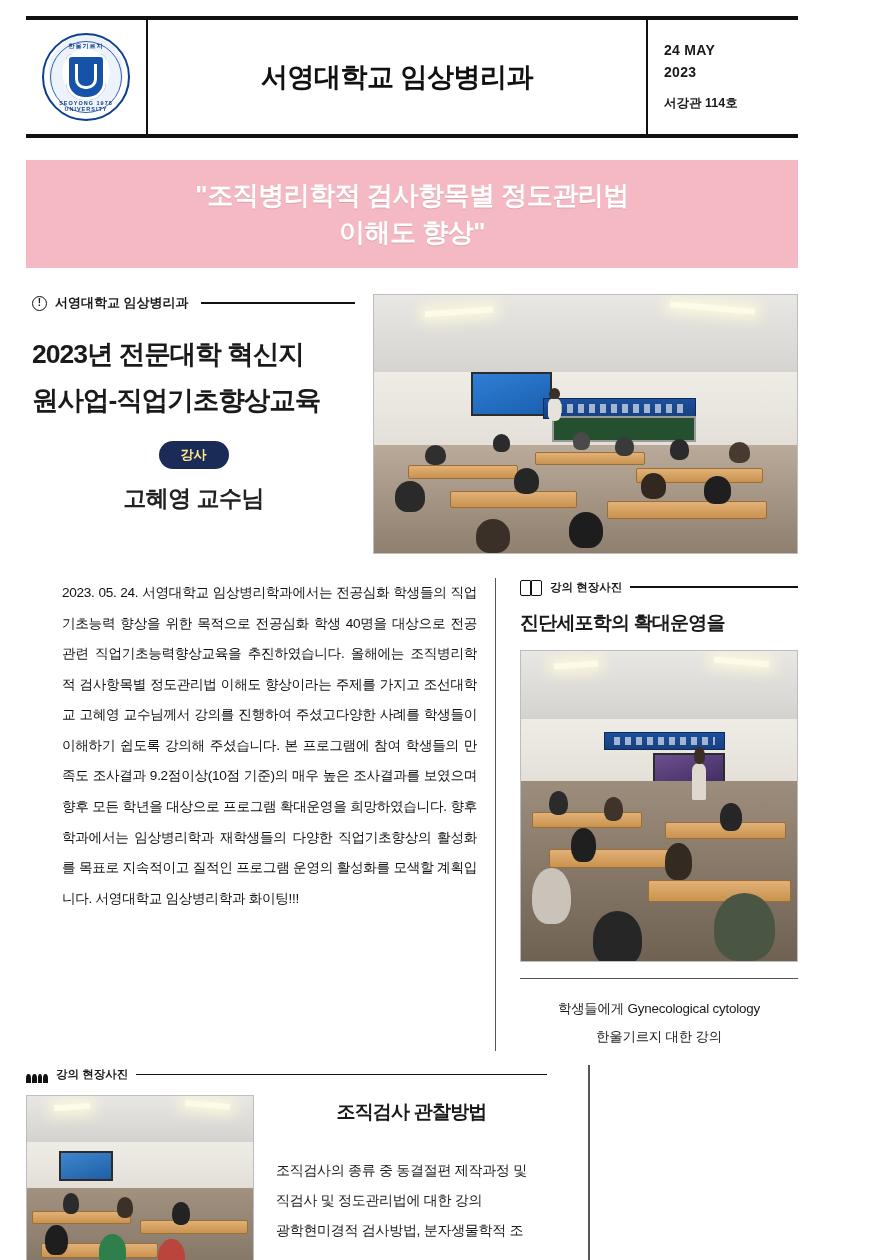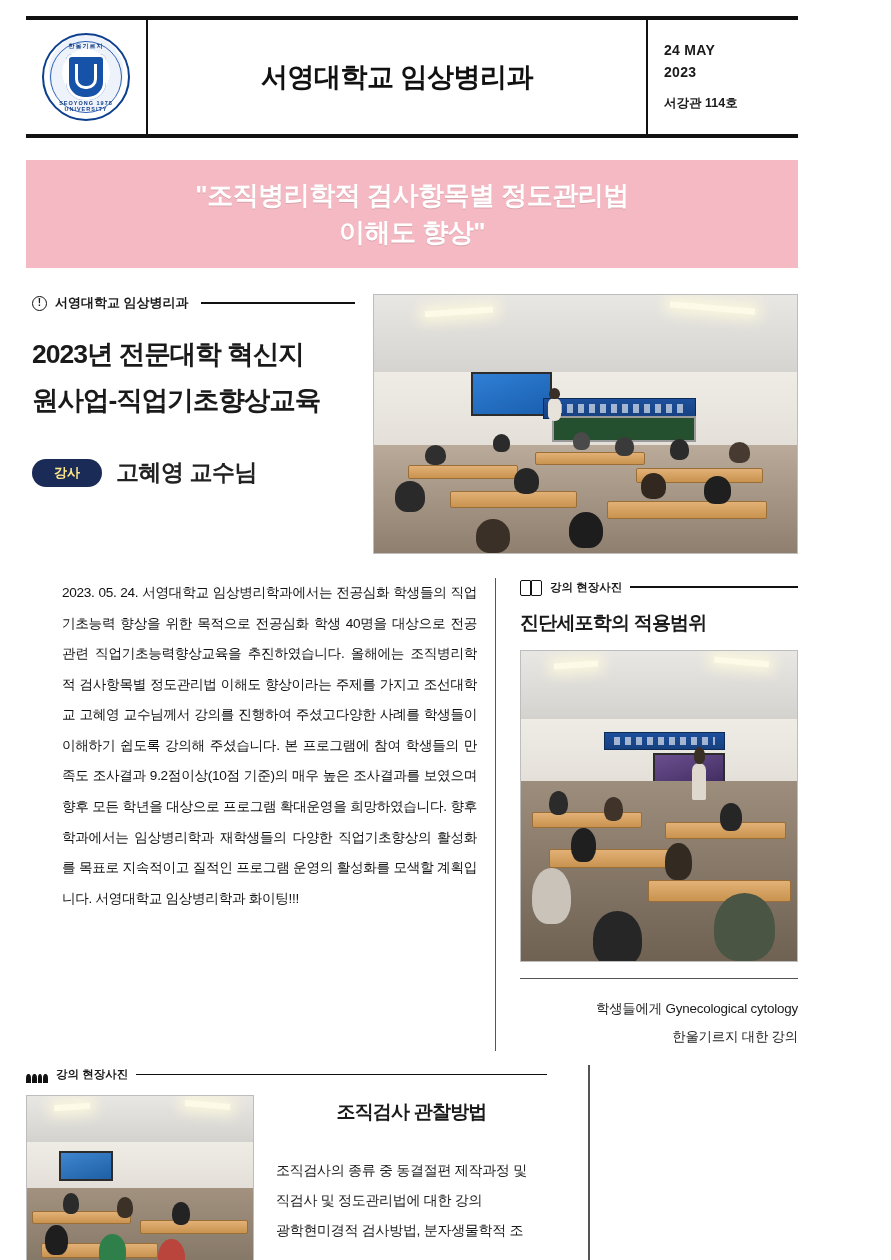--- a/index.html
+++ b/index.html
@@ -182,24 +182,25 @@
     margin-left: 4px;
   }
   .headline {
     margin-top: 20px;
     font-size: 26.5px;
     font-weight: bold;
     letter-spacing: -1px;
     line-height: 1.72;
   }
   .lecturer-row {
-    margin-top: 34px;
+    margin-top: 18px;
     display: flex;
     align-items: center;
     gap: 14px;
+    flex-direction: column;
   }
   .pill {
     background: #1b2b57;
     color: #ffe98a;
     font-size: 13px;
     font-weight: bold;
     padding: 5px 22px;
     border-radius: 20px;
   }
   .lecturer-name {
@@ -373,21 +374,21 @@
     margin-top: 14px;
     width: 278px;
     height: 312px;
   }
   .caption {
     margin-top: 16px;
     border-top: 1.2px solid #555;
     padding-top: 16px;
     font-size: 13.4px;
     line-height: 2.1;
-    text-align: right;
+    text-align: center;
     letter-spacing: -0.2px;
   }
 
   
   .bottom {
     display: flex;
     margin-top: 14px;
     gap: 22px;
     align-items: flex-start;
   }
@@ -513,21 +514,21 @@
     <div class="left-col">
       <p class="body-text">2023. 05. 24. 서영대학교 임상병리학과에서는 전공심화 학생들의 직업기초능력 향상을 위한 목적으로 전공심화 학생 40명을 대상으로 전공 관련 직업기초능력향상교육을 추진하였습니다. 올해에는 조직병리학적 검사항목별 정도관리법 이해도 향상이라는 주제를 가지고 조선대학교 고혜영 교수님께서 강의를 진행하여 주셨고다양한 사례를 학생들이 이해하기 쉽도록 강의해 주셨습니다. 본 프로그램에 참여 학생들의 만족도 조사결과 9.2점이상(10점 기준)의 매우 높은 조사결과를 보였으며 향후 모든 학년을 대상으로 프로그램 확대운영을 희망하였습니다. 향후 학과에서는 임상병리학과 재학생들의 다양한 직업기초향상의 활성화를 목표로 지속적이고 질적인 프로그램 운영의 활성화를 모색할 계획입니다.  서영대학교 임상병리학과 화이팅!!!</p>
     </div>
 
     <div class="right-col">
       <div class="sec-head">
         <span class="ico book-ico"></span>
         <span class="sec-head-text">강의 현장사진</span>
         <span class="rule"></span>
       </div>
-      <div class="sub-title">진단세포학의 적용범위</div>
+      <div class="sub-title">진단세포학의 확대운영을</div>
 
       <div class="photo right-photo">
         <div class="ceiling" style="height:26%;"></div>
         <div class="wall" style="top:22%; height:22%;"></div>
         <div class="banner-strip" style="left:30%; top:26%; width:44%; height:6%;"></div>
         <div class="screen-blue" style="left:48%; top:33%; width:26%; height:12%; background:linear-gradient(160deg,#6b4f8f,#3d2a5c);"></div>
         <div class="floor" style="height:58%; background:linear-gradient(180deg,#9d8d7c,#6f6253);"></div>
         <div class="desk" style="left:4%; top:52%; width:40%; height:5%;"></div>
         <div class="desk" style="left:52%; top:55%; width:44%; height:5.5%;"></div>
         <div class="desk" style="left:10%; top:64%; width:46%; height:6%;"></div>

